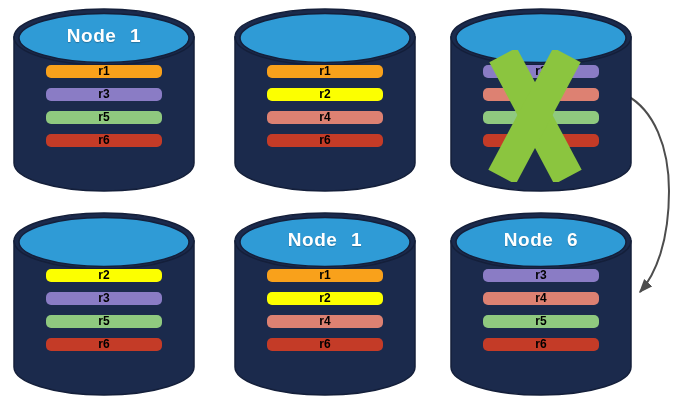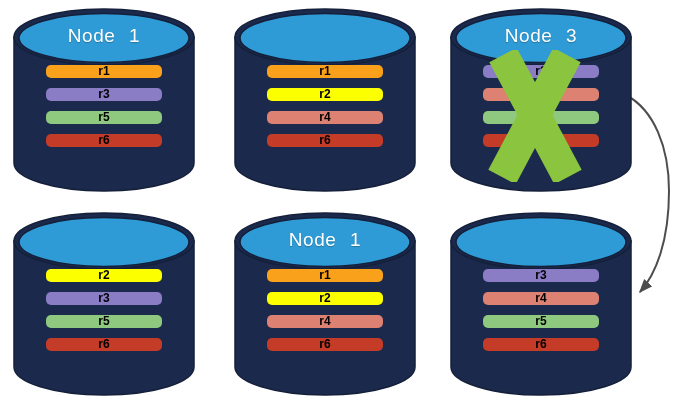--- a/index.html
+++ b/index.html
@@ -14,21 +14,21 @@
   .node-1{left:13px;top:8px}
   .node-2{left:234px;top:8px}
   .node-3{left:450px;top:8px}
   .node-4{left:13px;top:212px}
   .node-5{left:234px;top:212px}
   .node-6{left:450px;top:212px}
   .cyl{position:absolute;left:0;top:0;width:182px;height:184px}
   .node-title{
     position:absolute;left:0;top:17px;width:100%;
     text-align:center;
-    font-size:19px;font-weight:normal;
+    font-size:19px;font-weight:bold;
     color:var(--title-color,#fff);
     word-spacing:8px;letter-spacing:0.5px;
     text-shadow:0 1px 1px rgba(0,0,0,0.25);
   }
   .bars{position:absolute;left:33px;top:57px;width:116px}
   .bar{
     height:13px;border-radius:5px;margin-bottom:10px;
     display:flex;align-items:center;justify-content:center;
     font-size:12px;font-weight:bold;line-height:13px;
     color:var(--bar-text,#000);
@@ -92,21 +92,20 @@
       </div>
     </div>
 </div>
 
 <div class="node node-3">
   <svg class="cyl" viewBox="0 0 182 184">
     <path class="cyl-body" d="M1,29 L1,155 A90,28 0 0 0 181,155 L181,29 Z" stroke-width="1.5" fill="#1B2A4C" stroke="#141F3A"></path>
     <ellipse class="cyl-body" cx="91" cy="29" rx="90" ry="28" stroke-width="1.5" fill="#1B2A4C" stroke="#141F3A"></ellipse>
     <ellipse class="cyl-top" cx="91" cy="30" rx="85" ry="24.5" stroke-width="1.5" fill="#2F9BD6" stroke="#141F3A"></ellipse>
   </svg>
-  <div class="node-title">Node 3</div>
   <div class="bars">
       <div class="bar" style="background: rgb(138, 124, 197);">
         <span>r3</span>
       </div>
       <div class="bar" style="background: rgb(221, 129, 114);">
         <span>r4</span>
       </div>
       <div class="bar" style="background: rgb(143, 201, 127);">
         <span>r5</span>
       </div>
@@ -164,20 +163,21 @@
       </div>
     </div>
 </div>
 
 <div class="node node-6">
   <svg class="cyl" viewBox="0 0 182 184">
     <path class="cyl-body" d="M1,29 L1,155 A90,28 0 0 0 181,155 L181,29 Z" stroke-width="1.5" fill="#1B2A4C" stroke="#141F3A"></path>
     <ellipse class="cyl-body" cx="91" cy="29" rx="90" ry="28" stroke-width="1.5" fill="#1B2A4C" stroke="#141F3A"></ellipse>
     <ellipse class="cyl-top" cx="91" cy="30" rx="85" ry="24.5" stroke-width="1.5" fill="#2F9BD6" stroke="#141F3A"></ellipse>
   </svg>
+  <div class="node-title">Node 6</div>
   <div class="bars">
       <div class="bar" style="background: rgb(138, 124, 197);">
         <span>r3</span>
       </div>
       <div class="bar" style="background: rgb(221, 129, 114);">
         <span>r4</span>
       </div>
       <div class="bar" style="background: rgb(143, 201, 127);">
         <span>r5</span>
       </div>

